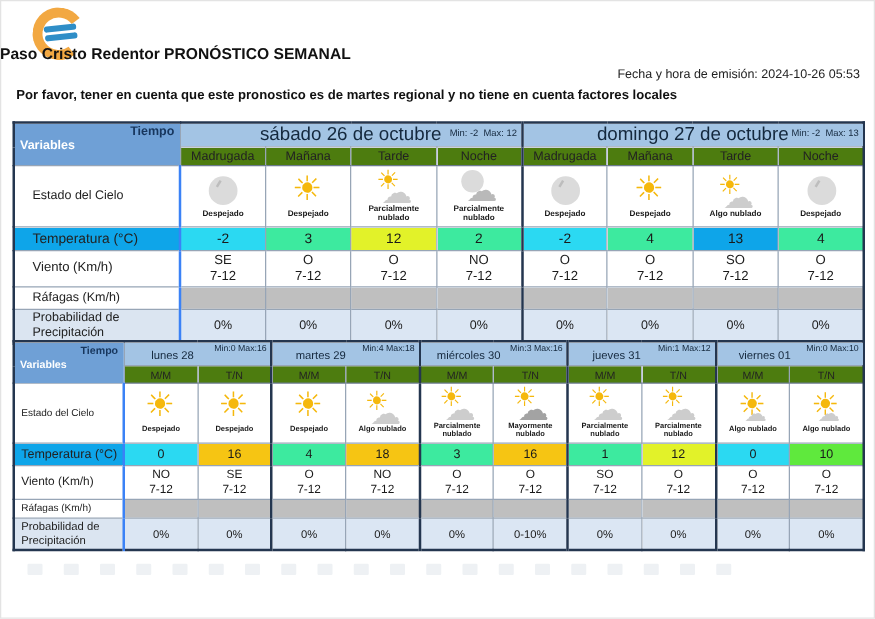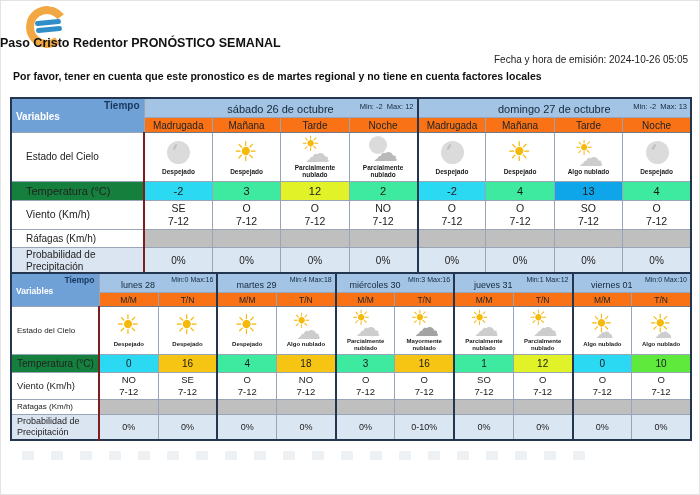--- a/index.html
+++ b/index.html
@@ -20,35 +20,35 @@
   .emission{position:absolute;right:12px;top:54px;font-size:10px;color:#222;}
   .note{position:absolute;left:13px;top:70px;font-size:10.5px;font-weight:bold;color:#111;}
   
   table{border-collapse:collapse;table-layout:fixed;position:absolute;left:10px;
         border:2px solid #24364f;background:#fff;}
   .t1{top:97px;width:682px;}
   .t2{top:272px;width:682px;}
   td,th{border:1px solid #97a5b6;padding:0;text-align:center;font-weight:normal;
         overflow:hidden;vertical-align:middle;}
   .dsep{border-left:2px solid #24364f;}
-  .lbl{text-align:left;padding-left:14px;background:#fff;border-right:2px solid #7f1d1d;
+  .lbl{text-align:left;padding-left:14px;background:#fff;border-right:2px solid #3b82f6;
        font-size:10px;color:#222;}
   .t2 .lbl{font-size:8px;padding-left:5px;}
-  .lbl-blue{background:#15803d;}
+  .lbl-blue{background:#0ea5e9;}
   .corner{background:#6fa0d6;position:relative;text-decoration:underline;}
   .corner .tiempo{position:absolute;top:1px;right:4px;font-weight:bold;color:#17365d;font-size:10px;}
   .corner .vars{position:absolute;bottom:10px;left:4px;font-weight:bold;color:#fff;font-size:10px;}
   .t2 .corner .tiempo,.t2 .corner .vars{font-size:8.5px;}
   .day{background:#a3c4e4;position:relative;height:15px;}
   .t2 .day{height:13px;}
-  .day .dn{font-size:11px;color:#14283d;}
+  .day .dn{font-size:15px;color:#14283d;}
   .t2 .day .dn{font-size:9px;margin-top:16px;}
   .day .mm{position:absolute;right:3px;top:3px;font-size:7.5px;color:#14283d;white-space:nowrap;}
   .t2 .day .mm{font-size:7px;top:2px;}
-  .r-period td{background:#f97316;font-size:10px;height:14px;color:#222;
+  .r-period td{background:#4d7c0f;font-size:10px;height:14px;color:#222;
                border-bottom:1px solid #6b7a8d;}
   .t2 .r-period td{font-size:8.5px;height:13px;}
   .r-sky td{height:43px;background:#fff;}
   .skyt{font-size:6.5px;font-weight:bold;line-height:1.15;padding:1px 1px 2px;}
   .t2 .skyt{font-size:6px;}
   .r-temp td{height:18px;font-size:11px;}
   .t2 .r-temp td{height:17px;font-size:10px;}
   .r-wind td{height:28px;font-size:10.5px;line-height:1.25;background:#fff;}
   .t2 .r-wind td{font-size:9.5px;height:26px;}
   .r-gust td{height:17px;}
@@ -82,21 +82,21 @@
 <body>
 
 <div class="logo">
   <div class="logo-mark">
     <span class="logo-ring"></span>
       <span class="wave w1"></span>
       <span class="wave w2"></span>
   </div>
 </div>
 <div class="title">Paso Cristo Redentor PRONÓSTICO SEMANAL</div>
-<div class="emission">Fecha y hora de emisión: 2024-10-26 05:05</div>
+<div class="emission">Fecha y hora de emisión: 2024-10-26 05:53</div>
 <div class="note">Por favor, tener en cuenta que este pronostico es de martes regional y no tiene en cuenta factores locales</div>
 
 <table class="t1">
   <colgroup>
       <col style="width:133px">
       <col span="8">
     </colgroup>
   <tbody>
       <tr class="r-day">
     <th class="corner" rowspan="2">

